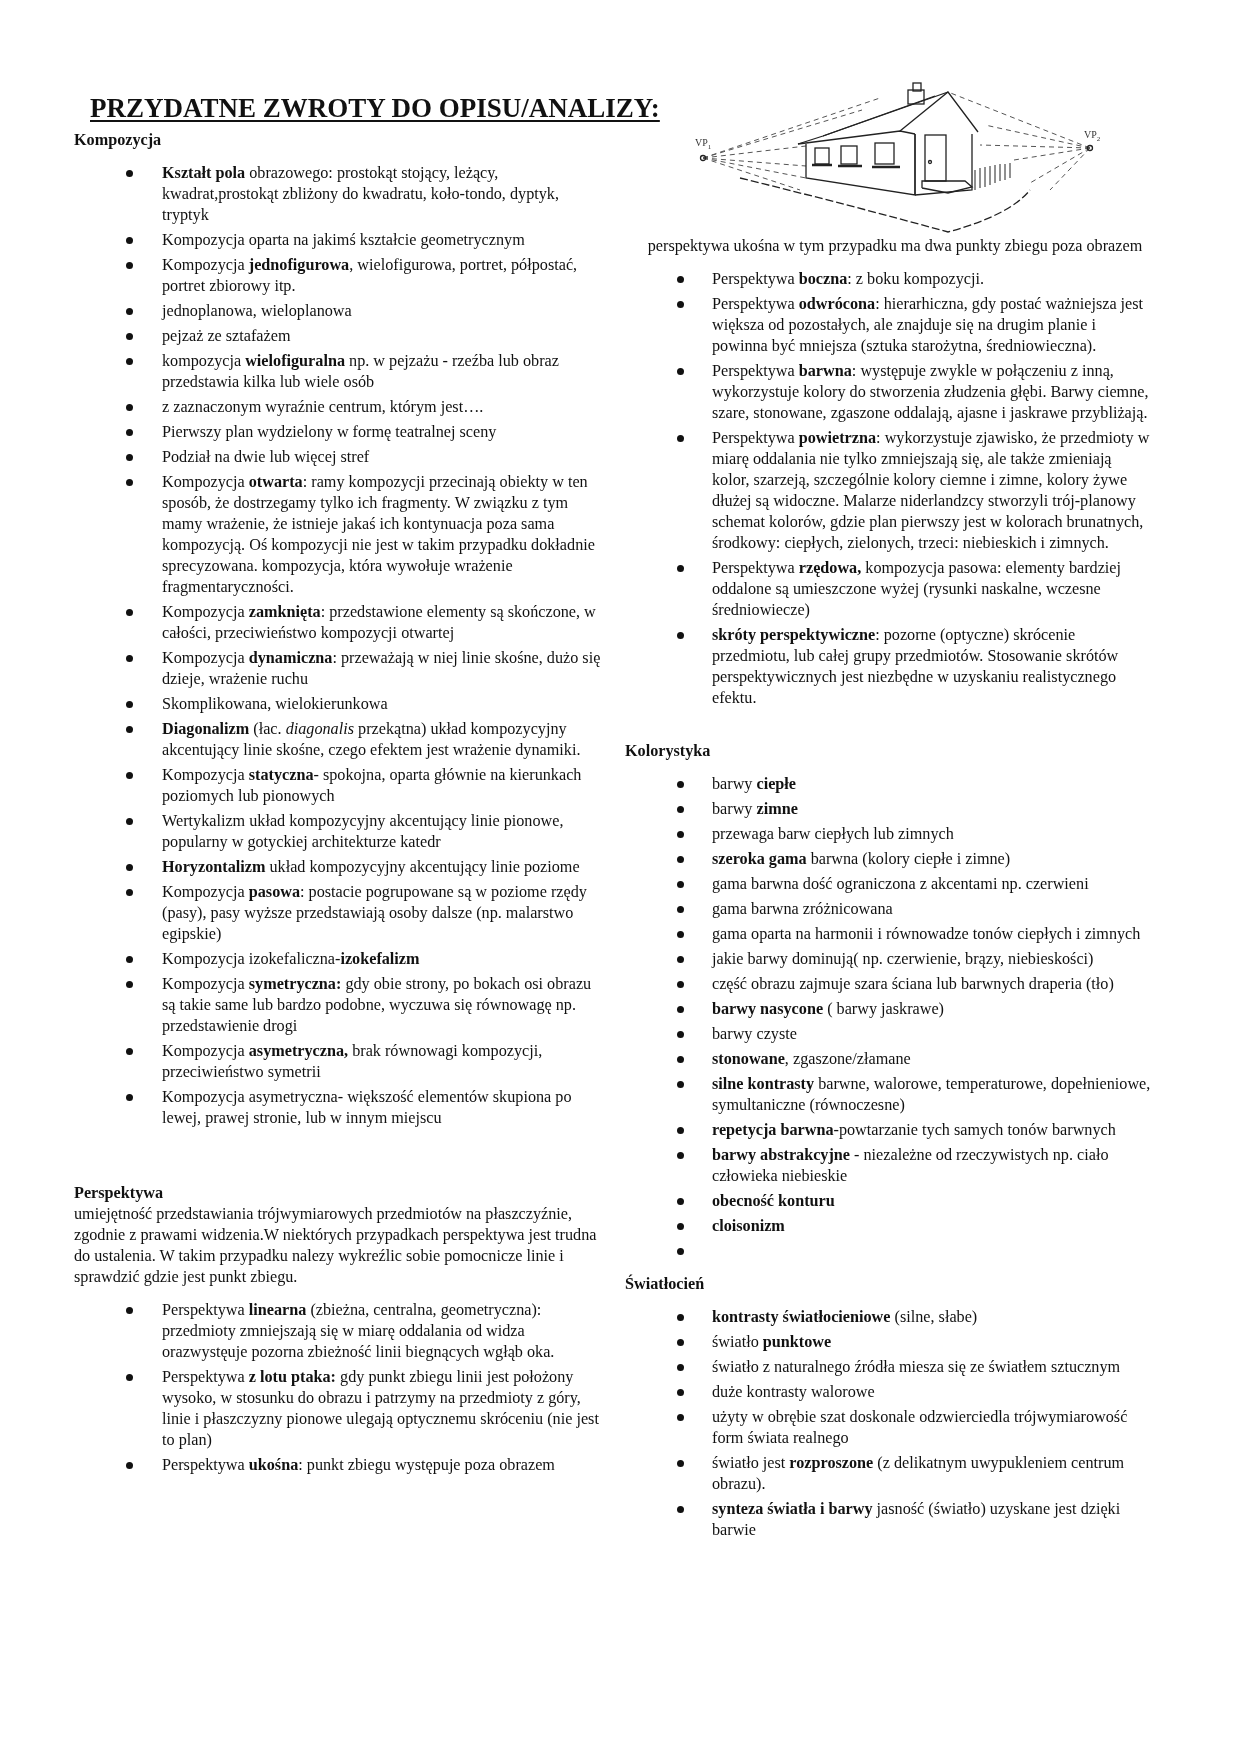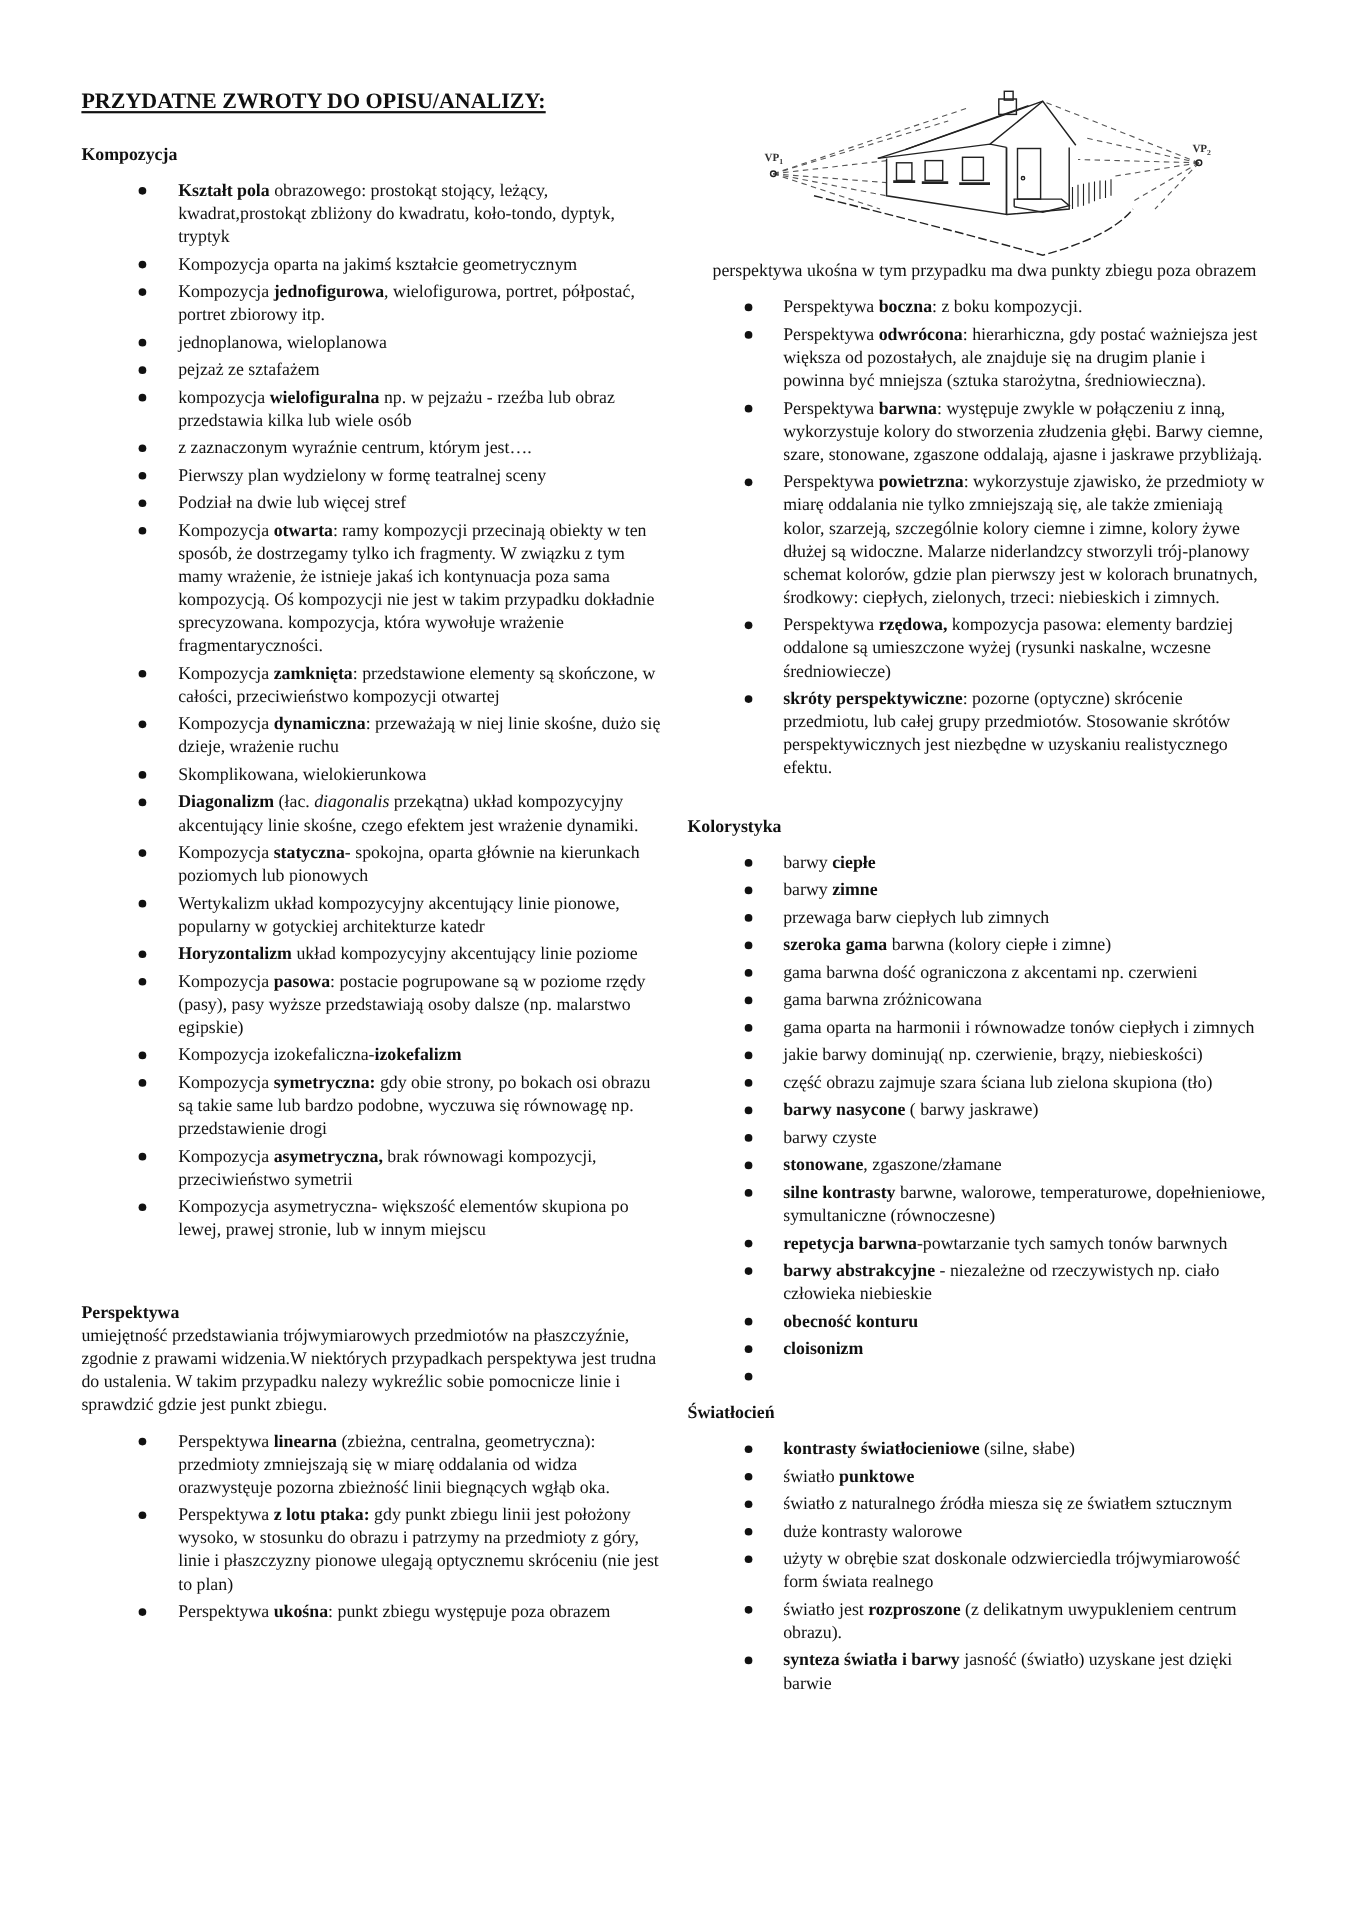--- a/index.html
+++ b/index.html
@@ -5,23 +5,23 @@
   html, body { margin: 0; padding: 0; background: #ffffff; }
   body {
     width: 1240px; height: 1754px; position: relative; overflow: hidden;
     font-family: "Liberation Serif", "DejaVu Serif", serif;
     color: #111111;
     font-size: 16.2px;
     line-height: 21px;
   }
   .page-title {
     position: absolute; left: 74px; top: 78px;
-    font-size: 20px; font-weight: bold; text-decoration: underline;
+    font-size: 27px; font-weight: bold; text-decoration: underline;
     text-decoration-thickness: 2px; text-underline-offset: 3px;
-    letter-spacing: 0px; margin: 0; line-height: 28px;
+    letter-spacing: 0px; margin: 16px; line-height: 28px;
   }
   .col { position: absolute; }
   .col-left { left: 74px; top: 130px; width: 540px; }
   .col-right { left: 625px; top: 78px; width: 540px; }
   h2.section-heading {
     font-size: 16.2px; font-weight: bold; margin: 0; line-height: 21px;
   }
   ul.blist { list-style: none; margin: 12px; padding: 0; }
   ul.blist li {
     position: relative; padding-left: 76px; margin: 0 0 4px 0;
@@ -80,21 +80,21 @@
     <p class="para">umiejętność przedstawiania trójwymiarowych przedmiotów na płaszczyźnie, zgodnie z prawami widzenia.W niektórych przypadkach perspektywa jest trudna do ustalenia. W takim przypadku nalezy wykreźlic sobie pomocnicze linie i sprawdzić gdzie jest punkt zbiegu.</p>
     <ul class="blist">
         <li><span class="bullet"></span><span>Perspektywa </span><span class="b">linearna</span><span> (zbieżna, centralna, geometryczna): przedmioty zmniejszają się w miarę oddalania od widza orazwystęuje pozorna zbieżność linii biegnących wgłąb oka.</span></li>
         <li><span class="bullet"></span><span>Perspektywa </span><span class="b">z lotu ptaka:</span><span> gdy punkt zbiegu linii jest położony wysoko, w stosunku do obrazu i patrzymy na przedmioty z góry, linie i płaszczyzny pionowe ulegają optycznemu skróceniu (nie jest to plan)</span></li>
         <li><span class="bullet"></span><span>Perspektywa </span><span class="b">ukośna</span><span>: punkt zbiegu występuje poza obrazem</span></li>
       </ul>
   </section>
 </div>
 
 <div class="col col-right">
-  <figure class="figure" style="margin:0;font-weight:bold;">
+  <figure class="figure" style="margin:0;">
     <svg width="540" height="160" viewBox="625 78 540 160">
       <g fill="none" stroke="#222" stroke-width="1.3">
 
         <g stroke-dasharray="5 4" stroke="#555" stroke-width="1">
           <line x1="703" y1="158" x2="880" y2="98"></line>
           <line x1="703" y1="158" x2="862" y2="110"></line>
           <line x1="703" y1="158" x2="806" y2="146"></line>
           <line x1="703" y1="158" x2="806" y2="166"></line>
           <line x1="703" y1="158" x2="806" y2="178"></line>
           <line x1="703" y1="158" x2="800" y2="190"></line>
@@ -169,21 +169,21 @@
     <h2 class="section-heading">Kolorystyka</h2>
     <ul class="blist">
         <li><span class="bullet"></span><span>barwy </span><span class="b">ciepłe</span></li>
         <li><span class="bullet"></span><span>barwy </span><span class="b">zimne</span></li>
         <li><span class="bullet"></span><span>przewaga barw ciepłych lub zimnych</span></li>
         <li><span class="bullet"></span><span class="b">szeroka gama</span><span> barwna (kolory ciepłe i zimne)</span></li>
         <li><span class="bullet"></span><span>gama barwna dość ograniczona z akcentami  np. czerwieni</span></li>
         <li><span class="bullet"></span><span>gama barwna zróżnicowana</span></li>
         <li><span class="bullet"></span><span>gama oparta na harmonii i równowadze tonów ciepłych i zimnych</span></li>
         <li><span class="bullet"></span><span>jakie barwy dominują( np. czerwienie, brązy, niebieskości)</span></li>
-        <li><span class="bullet"></span><span>część obrazu zajmuje szara ściana lub zielona skupiona (tło)</span></li>
+        <li><span class="bullet"></span><span>część obrazu zajmuje szara ściana lub barwnych draperia (tło)</span></li>
         <li><span class="bullet"></span><span class="b">barwy nasycone</span><span> ( barwy jaskrawe)</span></li>
         <li><span class="bullet"></span><span>barwy czyste</span></li>
         <li><span class="bullet"></span><span class="b">stonowane</span><span>, zgaszone/złamane</span></li>
         <li><span class="bullet"></span><span class="b">silne kontrasty</span><span> barwne, walorowe, temperaturowe, dopełnieniowe, symultaniczne (równoczesne)</span></li>
         <li><span class="bullet"></span><span class="b">repetycja barwna</span><span>-powtarzanie tych samych tonów barwnych</span></li>
         <li><span class="bullet"></span><span class="b">barwy abstrakcyjne</span><span> - niezależne od rzeczywistych np. ciało człowieka niebieskie</span></li>
         <li><span class="bullet"></span><span class="b">obecność konturu</span></li>
         <li><span class="bullet"></span><span class="b">cloisonizm</span></li>
         <li style="height: 21px;"><span class="bullet"></span><span></span></li>
       </ul>

